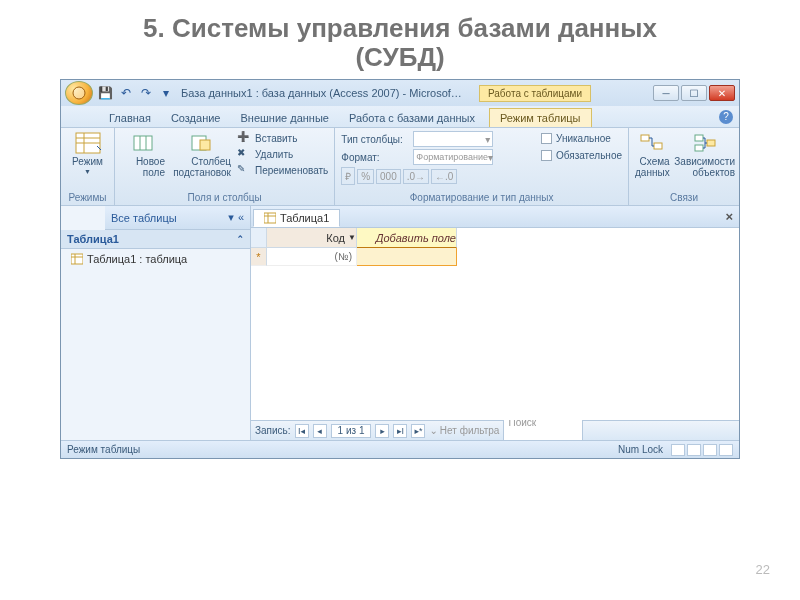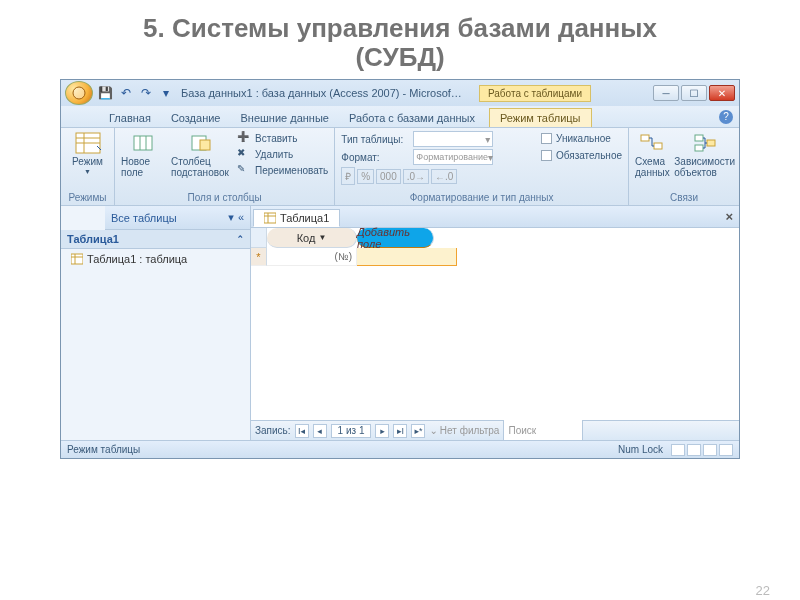--- a/index.html
+++ b/index.html
@@ -20,59 +20,59 @@
   
   .tabs { height: 22px; background: linear-gradient(#e7f0fa,#dae8f6); display: flex; padding-left: 38px; border-bottom: 1px solid #b5c9de; align-items:flex-end; }
   .tab { padding: 3px 10px 3px; color: #3a5a7a; font-size: 11px; cursor: default; text-align: center; }
   .tab.context { background: #fdf2ce; border: 1px solid #d8c065; border-bottom: none; color:#6b5a20; margin-left: 4px; }
   .help-icon { margin-left: auto; margin-right: 6px; width: 14px; height: 14px; border-radius: 50%; background: #5a8dcf; color:#fff; font-size:10px; display:flex;align-items:center;justify-content:center; align-self:center;}
   
   .ribbon { height: 78px; background: linear-gradient(#eef4fb,#d7e5f3); display: flex; border-bottom: 1px solid #b5c9de; }
   .group { border-right: 1px solid #b5c9de; display: flex; flex-direction: column; padding: 3px 6px 0; }
   .group-body { flex: 1; display: flex; align-items: flex-start; gap: 6px; }
   .group-label { font-size: 10px; color: #5a7aa0; text-align: center; padding-bottom: 2px; }
-  .bigbtn { display: flex; flex-direction: column; align-items: center; width: 44px; gap: 1px; font-size: 10px; color:#3a5a7a; text-align:left;}
+  .bigbtn { display: flex; flex-direction: column; align-items: center; width: 44px; gap: 1px; font-size: 10px; color:#3a5a7a; text-align:right;}
   .bigbtn .ic { width: 28px; height: 24px; display:flex;align-items:center;justify-content:center; }
   .smallrow { display: flex; flex-direction: column; gap: 2px; }
   .smallbtn { display: flex; align-items: center; gap: 4px; font-size: 10px; color:#3a5a7a; }
   .smallbtn .ic { width: 14px; height: 14px; }
   .field-row { display:flex; align-items:center; gap:4px; font-size:10px; color:#3a5a7a; margin-bottom:2px;}
   .field-row .combo { border: 1px solid #b5c9de; background:#fff; height:16px; width:80px; font-size:10px; padding:0 2px; color:#999; display:flex;align-items:center;justify-content:space-between;}
   .cbx { width:11px; height:11px; border:1px solid #9ab; background:#fff; display:inline-block; }
   
   .workarea { position:absolute; top:126px; bottom:18px; left:0; right:0; display:flex; }
   .navpane { width: 190px; background:#eef4fb; border-right:1px solid #b5c9de; display:flex; flex-direction:column;}
   .navhead { height:24px; background:linear-gradient(#e3eefb,#cfe0f2); border-bottom:1px solid #b5c9de; display:flex; align-items:center; padding:0 6px; color:#2a5a9a; font-size:11px; justify-content:space-between;margin-left:44px;}
   .navgroup { background:#d7e5f3; border-bottom:1px solid #b5c9de; padding:3px 6px; font-size:11px; color:#2a5a9a; font-weight:bold; display:flex;justify-content:space-between;align-items:center;}
   .navitem { padding:4px 6px 4px 10px; font-size:11px; color:#333; display:flex;align-items:center;gap:4px;}
   .table-doc { flex:1; background:#fff; display:flex; flex-direction:column; position:relative; }
   .doc-tab { height:22px; background:linear-gradient(#e3eefb,#cfe0f2); border-bottom:1px solid #b5c9de; display:flex; align-items:center; padding-left:2px;}
   .doc-tab .t { background:#fff; border:1px solid #b5c9de; border-bottom:1px solid #fff; padding:2px 10px; font-size:11px; color:#333; display:flex;align-items:center;gap:4px; position:relative; top:1px;}
   .doc-close { margin-left:auto; margin-right:6px; font-size:13px; color:#555; font-weight:bold;}
   .grid { flex:1; position:relative; background:#fff; }
   .grid-hrow { display:flex; height:20px; }
   .sel-corner { width:16px; background:#e6eff9; border-right:1px solid #cdd9e5; border-bottom:1px solid #cdd9e5;}
-  .col { border-right:1px solid #cdd9e5; border-bottom:1px solid #cdd9e5; display:flex;align-items:center;justify-content:center; font-size:11px;border-radius:10px;}
+  .col { border-right:1px solid #cdd9e5; border-bottom:1px solid #cdd9e5; display:flex;align-items:center;justify-content:flex-end; font-size:11px;}
   .col-h1 { width:90px; background:#f3eadf; color:#333;}
-  .col-add { width:77px; background:#0ea5e9; color:#633; font-style:italic; border-bottom:1px solid #c07a10;}
+  .col-add { width:100px; background:#fef9c3; color:#633; font-style:italic; border-bottom:1px solid #c07a10;}
   .grid-row { display:flex; height:18px; }
   .row-h { width:16px; background:#f3eadf; border-right:1px solid #cdd9e5; border-bottom:1px solid #eee; display:flex;align-items:center;justify-content:center; color:#c07a10; font-size:11px;}
   .cell1 { width:90px; border-right:1px solid #eee; border-bottom:1px solid #eee; display:flex;align-items:center;justify-content:flex-end; padding-right:4px; font-size:10px; color:#666;}
   .cell2 { width:100px; border-right:1px solid #f0a330; border-bottom:1px solid #f0a330; background:#fdf2ce;}
   .recbar { height:20px; background:linear-gradient(#eef4fb,#dae8f6); border-top:1px solid #b5c9de; display:flex;align-items:center; font-size:10px; color:#3a5a7a; padding:0 4px; gap:4px;}
   .recbar .navb { width:14px; height:14px; border:1px solid #b5c9de; background:#fff; display:flex;align-items:center;justify-content:center; font-size:9px; color:#3a5a7a;}
   .recbar .recpos { border:1px solid #b5c9de; background:#fff; padding:0 6px; height:14px; display:flex;align-items:center;}
   .recbar .nofilter { color:#999; display:flex;align-items:center;gap:2px;}
-  .recbar .search { border:1px solid #b5c9de; background:#fff; height:30px; width:80px; padding:0 4px; color:#999; display:flex;align-items:center;}
+  .recbar .search { border:1px solid #b5c9de; background:#fff; height:30px; width:80px; padding:0 4px; color:#999; display:flex;align-items:flex-start;}
   
   .statusbar { position:absolute; bottom:0; left:0; right:0; height:18px; background:linear-gradient(#e3eefb,#cfe0f2); border-top:1px solid #b5c9de; display:flex; align-items:center; font-size:10px; color:#3a5a7a; padding:0 6px;}
   .statusbar .right { margin-left:auto; display:flex; gap:8px; align-items:center;}
   .viewbtns { display:flex; gap:2px; }
   .viewbtns .vb { width:14px; height:12px; border:1px solid #b5c9de; background:#fff;}
-  .slide-num { position:absolute; bottom:2px; right:30px; color:#bbb; font-size:13px; }
+  .slide-num { position:absolute; bottom:23px; right:30px; color:#bbb; font-size:13px; }
   svg { display:block; }
 </style>
 </head>
 <body>
 
 <div class="slide-title">
   <span>5. Системы управления базами данных</span>
   <span class="line2">(СУБД)</span>
 </div>
 
@@ -163,21 +163,21 @@
         </div>
       </div>
       <div class="group-label">Поля и столбцы</div>
     </div>
 
     <div class="group" style="flex:1">
       <div class="group-body" style="flex-direction:column; gap:2px; width:100%">
         <div style="display:flex; gap:10px; width:100%">
           <div style="flex:1">
             <div class="field-row">
-              <span style="width:68px">Тип таблицы:</span>
+              <span style="width:68px">Тип столбцы:</span>
               <div class="combo">
                   <span></span>
                   <span>▾</span>
                 </div>
             </div>
             <div class="field-row">
               <span style="width:68px">Формат:</span>
               <div class="combo">
                   <span style="font-size:9px">Форматирование</span>
                   <span>▾</span>

